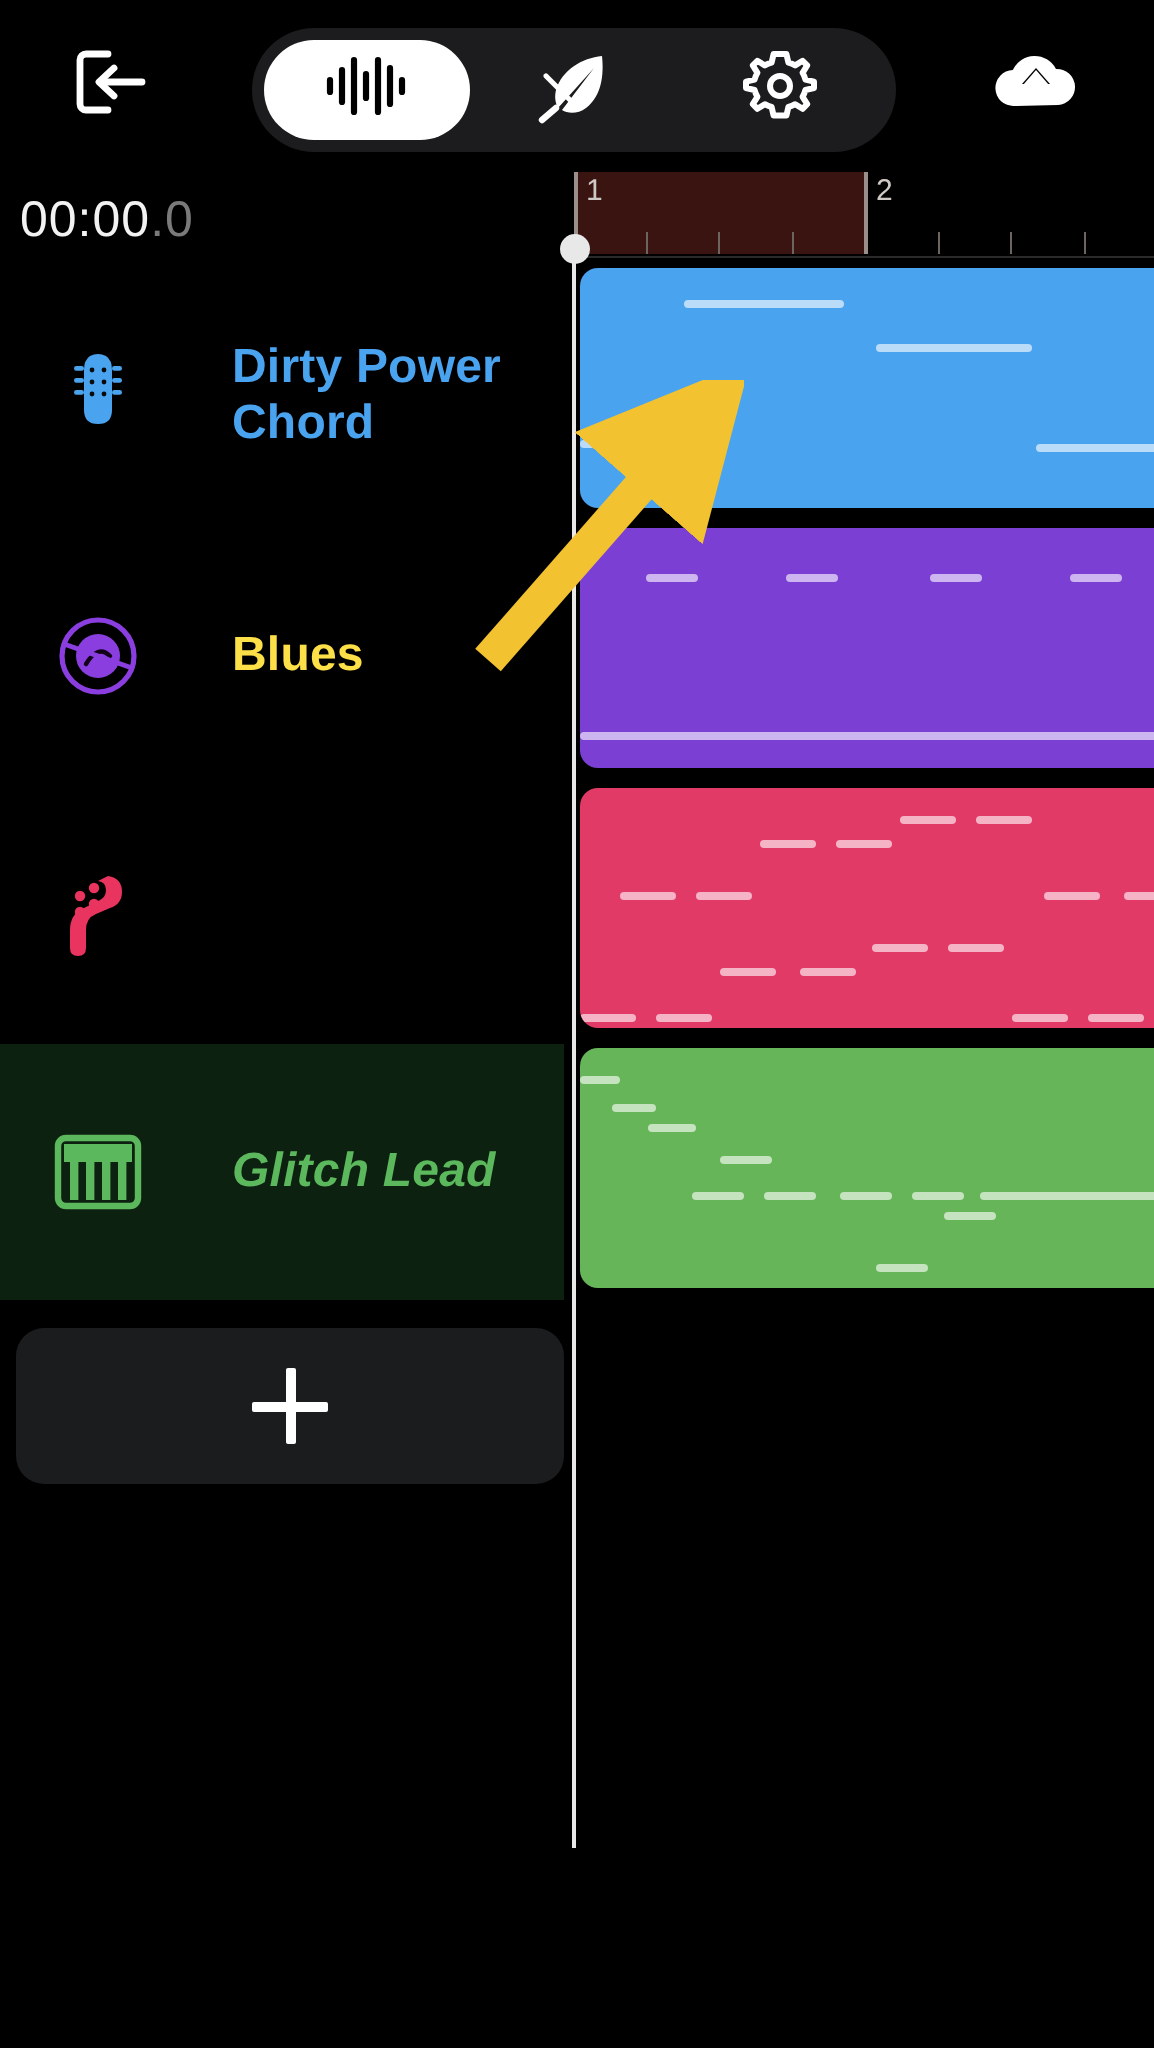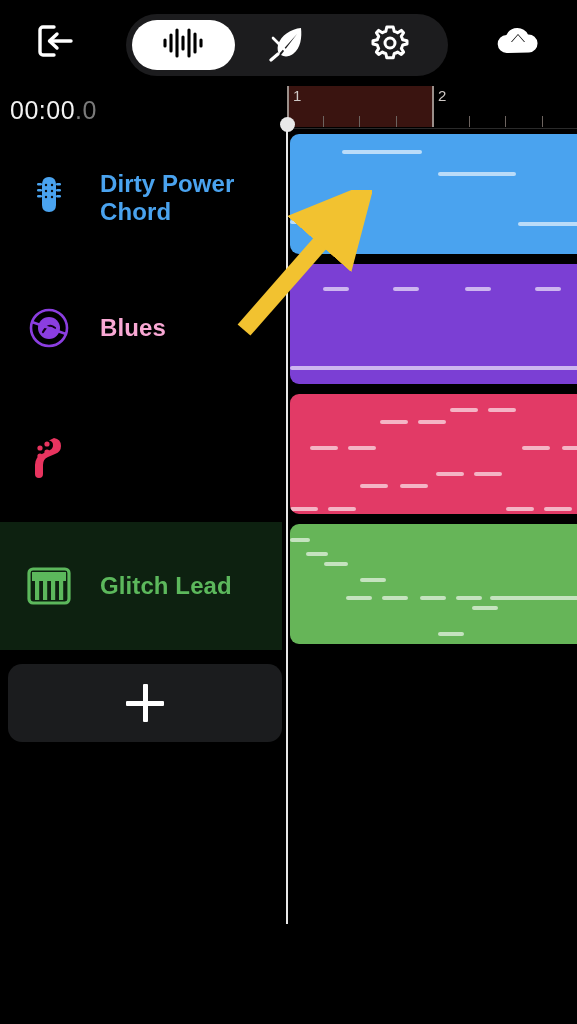--- a/index.html
+++ b/index.html
@@ -71,21 +71,21 @@
   }
   .ruler-base {
     position:absolute; left:0; bottom:5px; width:290px; height:1px;
     background:#2a2a2a;
   }
 
   
   .tracklist { position:absolute; left:0; top:134px; width:282px; height:520px; }
   .track-row {
     position:absolute; left:0; width:282px;
-    display:flex; align-items:center;
+    display:flex; align-items:center;gap:16px;
   }
   .track-row.selected { background:#0d2110; }
   .track-icon {
     width:66px; min-width:66px; height:60px;
     display:flex; align-items:center; justify-content:center;
     margin-left:16px;
   }
   .track-name {
     font-size:24px; font-weight:700; line-height:1.18;
     letter-spacing:0.1px; margin-left:18px;
@@ -261,39 +261,39 @@
 
     <div class="track-row" style="top:130px; height:128px;">
       <div class="track-icon">
         <svg width="46" height="46" viewBox="0 0 46 46">
           <circle cx="23" cy="23" r="18" fill="none" stroke="#8b3ee0" stroke-width="2.6"></circle>
           <circle cx="23" cy="23" r="11" fill="#8b3ee0"></circle>
           <path d="M17 27 q6 -10 12 -4" fill="none" stroke="#120018" stroke-width="2.2" stroke-linecap="round"></path>
           <line x1="6" y1="17" x2="40" y2="29" stroke="#8b3ee0" stroke-width="2.4" stroke-linecap="round"></line>
         </svg>
       </div>
-      <div class="track-name" style="color:#f9a8d4;">Blues</div>
+      <div class="track-name" style="color:#fde047;">Blues</div>
     </div>
 
     <div class="track-row" style="top:260px; height:128px;">
       <div class="track-icon">
         <svg width="34" height="48" viewBox="0 0 34 48">
           <path d="M22 4 q7 1 7 8 q0 6 -6 8 l-7 3 q-5 2 -5 8 v9 q0 4 -4 4 q-4 0 -4 -4 V31
                    q0 -8 7 -11 l8 -4 q3 -1.5 3 -5 q0 -4 -4 -4.5 Z" fill="#e8345f"></path>
           <g fill="#e8345f">
             <circle cx="8" cy="14" r="2.6"></circle>
             <circle cx="8" cy="22" r="2.6"></circle>
             <circle cx="15" cy="10" r="2.6"></circle>
             <circle cx="15" cy="18" r="2.6"></circle>
           </g>
         </svg>
       </div>
     </div>
 
-    <div class="track-row selected" style="top:388px; height:128px;">
+    <div class="track-row selected" style="top:388px; height:128px;font-style:italic;">
       <div class="track-icon">
         <svg width="46" height="42" viewBox="0 0 46 42">
           <rect x="3" y="4" width="40" height="34" rx="4" fill="none" stroke="#5cb85c" stroke-width="3.2"></rect>
           <rect x="6" y="7" width="34" height="9" fill="#5cb85c"></rect>
           <g fill="#5cb85c">
             <rect x="9" y="14" width="4.2" height="21"></rect>
             <rect x="17" y="14" width="4.2" height="21"></rect>
             <rect x="25" y="14" width="4.2" height="21"></rect>
             <rect x="33" y="14" width="4.2" height="21"></rect>
           </g>

